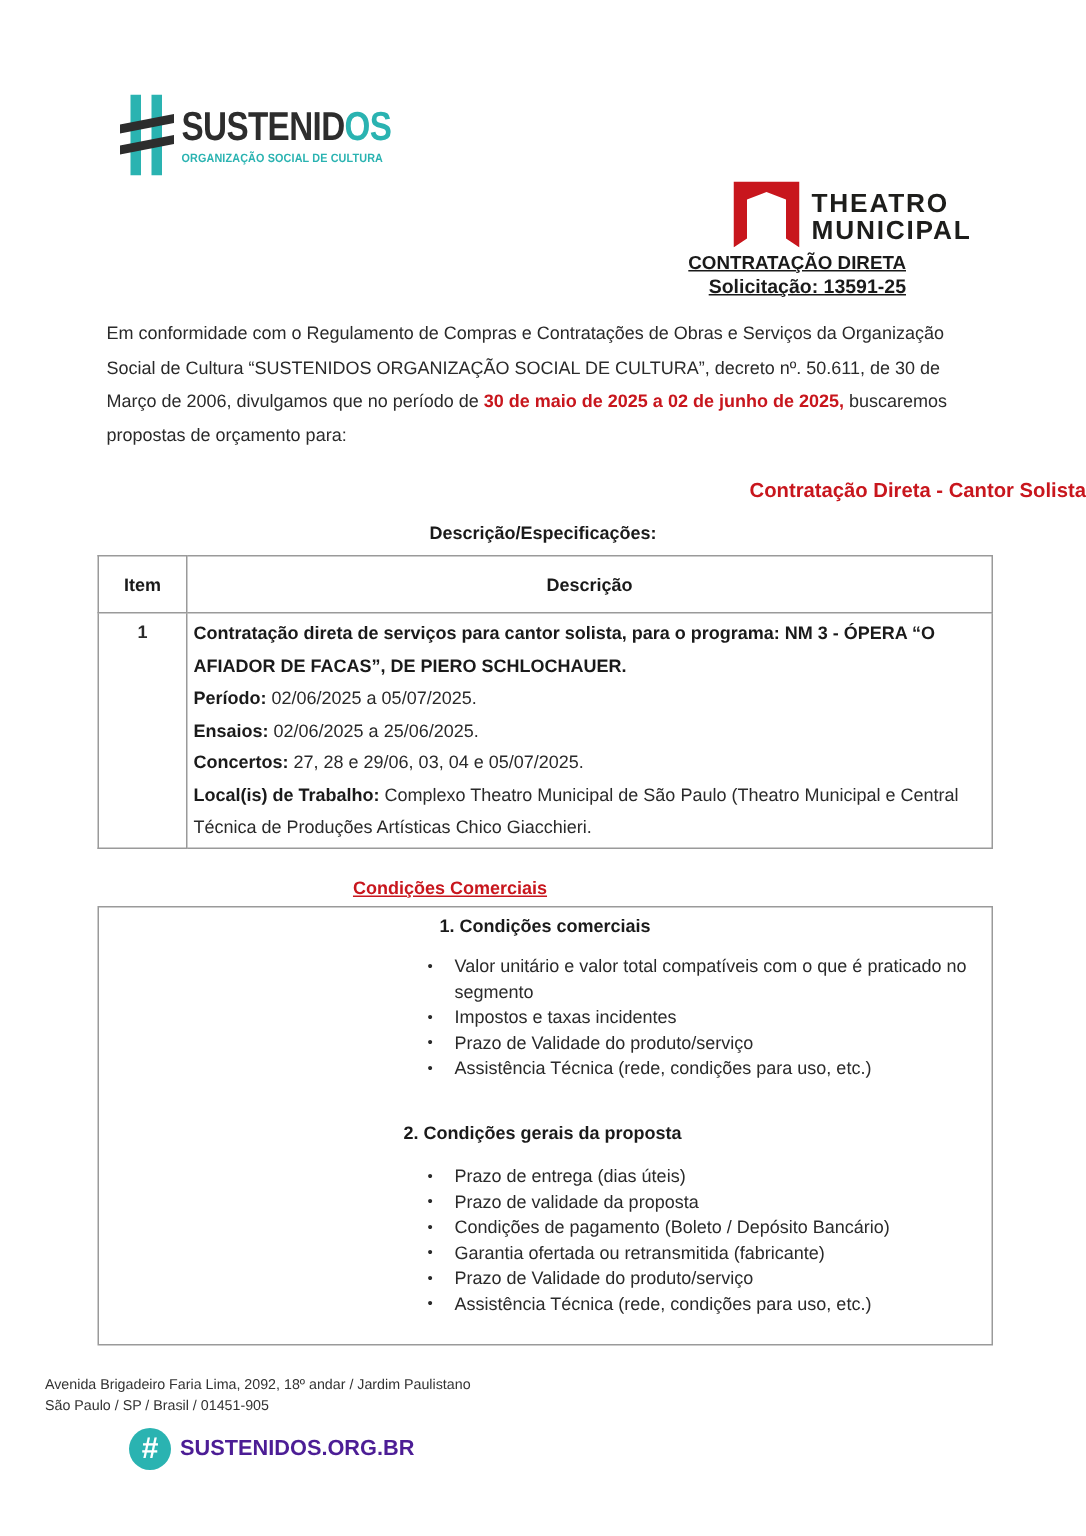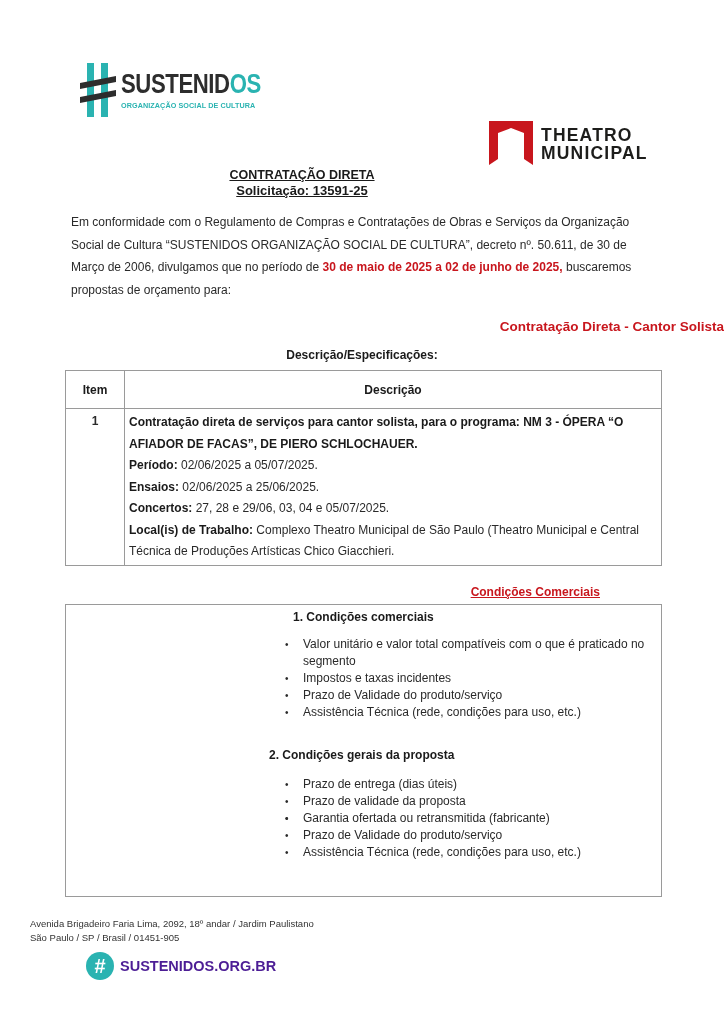--- a/index.html
+++ b/index.html
@@ -11,39 +11,39 @@
   .logo-sust .word { position: absolute; left: 41px; top: 6px; font-weight: 700; font-size: 27px; letter-spacing: -0.5px; color: #2d2d2d; line-height: 30px; font-family: "Liberation Sans", sans-serif; transform: scaleX(0.82); transform-origin: left top; white-space: nowrap; }
   .logo-sust .word .teal { color: #2ab3b1; }
   .logo-sust .sub { position: absolute; left: 41px; top: 38px; font-weight: 700; font-size: 8px; color: #2ab3b1; letter-spacing: 0.1px; white-space: nowrap; transform: scaleX(0.9); transform-origin: left top; }
 
   .logo-tm { position: absolute; left: 489px; top: 73px; width: 165px; height: 46px; margin-top: 48px; }
   .logo-tm .arch { position: absolute; left: 0; top: 0; width: 44px; height: 44px; }
   .logo-tm .t1, .logo-tm .t2 { position: absolute; left: 52px; font-weight: 700; font-size: 17.5px; color: #1d1d1b; letter-spacing: 1.2px; line-height: 20px; white-space: nowrap; }
   .logo-tm .t1 { top: 4px; }
   .logo-tm .t2 { top: 22px; }
 
-  .doc-title { position: absolute; left: 0; width: 604px; text-align: center; font-weight: 700; font-size: 12.5px; text-decoration: underline; color: #1a1a1a; }
+  .doc-title { position: absolute; left: 0; width: 604px; text-align: right; font-weight: 700; font-size: 12.5px; text-decoration: underline; color: #1a1a1a; }
   .doc-title.l1 { top: 168px; }
   .doc-title.l2 { top: 183px; font-size: 13px; }
 
   .intro { position: absolute; left: 71px; top: 211px; width: 590px; font-size: 12px; line-height: 22.5px; color: #2a2a2a; }
   .intro .red { color: #c8161d; font-weight: 700; }
 
   .section-title { position: absolute; left: 0; width: 724px; text-align: right; font-weight: 700; font-size: 13.5px; color: #c8161d; top: 319px; }
   .subhead { position: absolute; left: 0; width: 724px; text-align: center; font-weight: 700; font-size: 12px; color: #1a1a1a; top: 348px; }
 
   table.items { position: absolute; left: 65px; top: 370px; width: 597px; border-collapse: collapse; font-size: 12px; color: #2a2a2a; }
   table.items td, table.items th { border: 1px solid #9a9a9a; }
   table.items th { font-weight: 700; height: 38px; color: #1a1a1a; }
   table.items th.c-item { width: 59px; }
   table.items td.num { text-align: center; vertical-align: top; font-weight: 700; padding-top: 5px; }
   table.items td.desc { padding: 3px 4px 2px 4px; line-height: 21.5px; vertical-align: top; }
   table.items td.desc b { color: #1a1a1a; }
 
-  .cc-title { position: absolute; left: 0; width: 600px; text-align: right; top: 585px; font-weight: 700; font-size: 12px; color: #c8161d; text-decoration: underline; }
+  .cc-title { position: absolute; left: 0; width: 600px; text-align: center; top: 585px; font-weight: 700; font-size: 12px; color: #c8161d; text-decoration: underline; }
 
   .cc-box { position: absolute; left: 65px; top: 604px; width: 597px; height: 293px; border: 1px solid #9a9a9a; }
   .cc-h { position: absolute; font-weight: 700; font-size: 12px; color: #1a1a1a; }
   .cc-h.h1 { left: 227px; top: 5px; }
   .cc-h.h2 { left: 203px; top: 143px; }
   ul.cc-list { position: absolute; left: 219px; list-style: none; font-size: 12px; color: #2a2a2a; line-height: 17px; width: 370px; }
   ul.cc-list li { position: relative; padding-left: 18px; }
   ul.cc-list li .dot { position: absolute; left: 0; top: 0; font-size: 10px; }
   ul.cc-list.l1 { top: 31px; }
   ul.cc-list.l2 { top: 171px; }
@@ -114,21 +114,21 @@
     <li><span class="dot">•</span><span>Valor unitário e valor total compatíveis com o que é praticado no segmento</span></li>
     <li><span class="dot">•</span><span>Impostos e taxas incidentes</span></li>
     <li><span class="dot">•</span><span>Prazo de Validade do produto/serviço</span></li>
     <li><span class="dot">•</span><span>Assistência Técnica (rede, condições para uso, etc.)</span></li>
   </ul>
 
   <div class="cc-h h2">2. Condições gerais da proposta</div>
   <ul class="cc-list l2">
     <li><span class="dot">•</span><span>Prazo de entrega (dias úteis)</span></li>
     <li><span class="dot">•</span><span>Prazo de validade da proposta</span></li>
-    <li><span class="dot">•</span></li>
+    <li><span class="dot">•</span><span>Condições de pagamento (Boleto / Depósito Bancário)</span></li>
     <li><span class="dot">•</span><span>Garantia ofertada ou retransmitida (fabricante)</span></li>
     <li><span class="dot">•</span><span>Prazo de Validade do produto/serviço</span></li>
     <li><span class="dot">•</span><span>Assistência Técnica (rede, condições para uso, etc.)</span></li>
   </ul>
 </div>
 
 <div class="addr a1">Avenida Brigadeiro Faria Lima, 2092, 18º andar / Jardim Paulistano</div>
 <div class="addr a2">São Paulo / SP / Brasil / 01451-905</div>
 <div class="footer-logo">
   <div class="circ">#</div>

